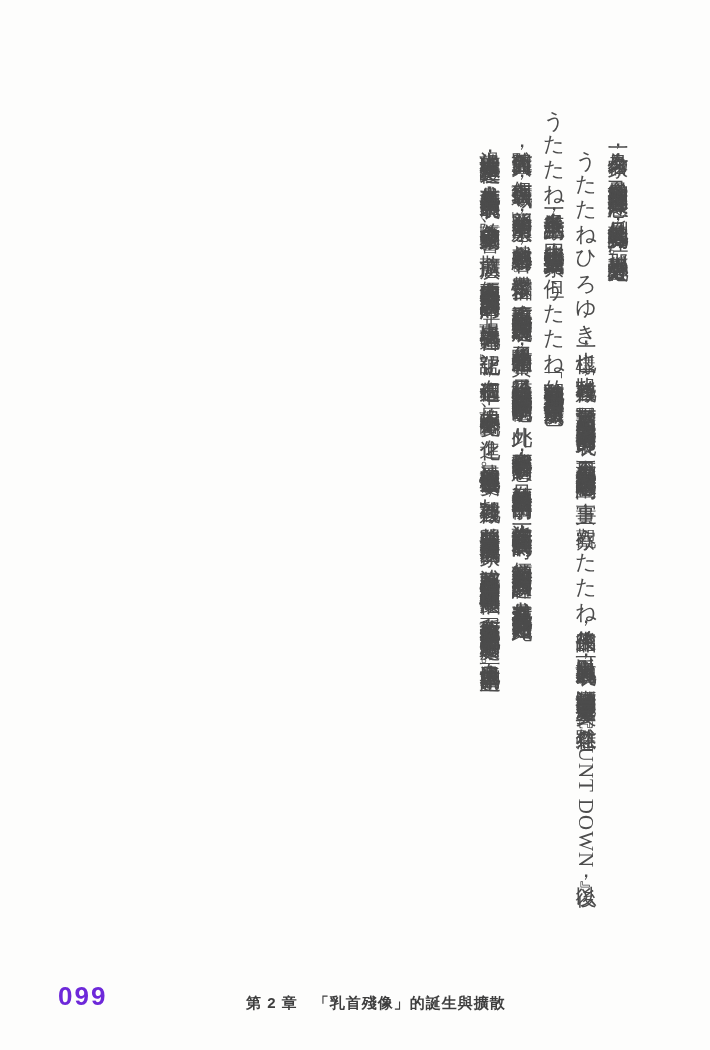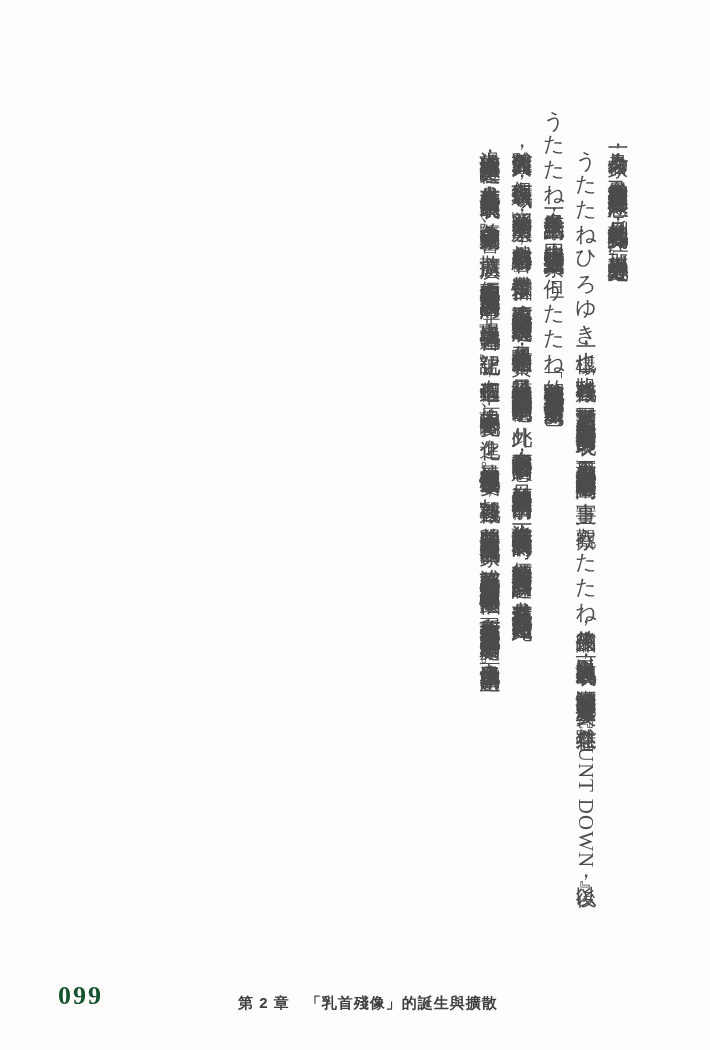--- a/index.html
+++ b/index.html
@@ -33,29 +33,29 @@
   }
   .text-block p {
     margin: 0;
     padding: 0;
     text-indent: 40px;
   }
   .footer-pagenum {
     position: absolute;
     left: 58px;
     top: 981px;
-    font-family: Liberation Serif, serif;
+    font-family: Liberation Sans, sans-serif;
     font-size: 26px;
     font-weight: 700;
     letter-spacing: 2px;
-    color: #14532d;
+    color: #6d28d9;
   }
   .footer-chapter {
     position: absolute;
-    left: 238px;
+    left: 246px;
     top: 994px;
     font-family: "Liberation Sans", "DejaVu Sans", sans-serif;
     font-size: 15px;
     font-weight: 600;
     letter-spacing: 1px;
     color: #3e3e3e;
     white-space: nowrap;
     text-align: right;
   }
 </style>

